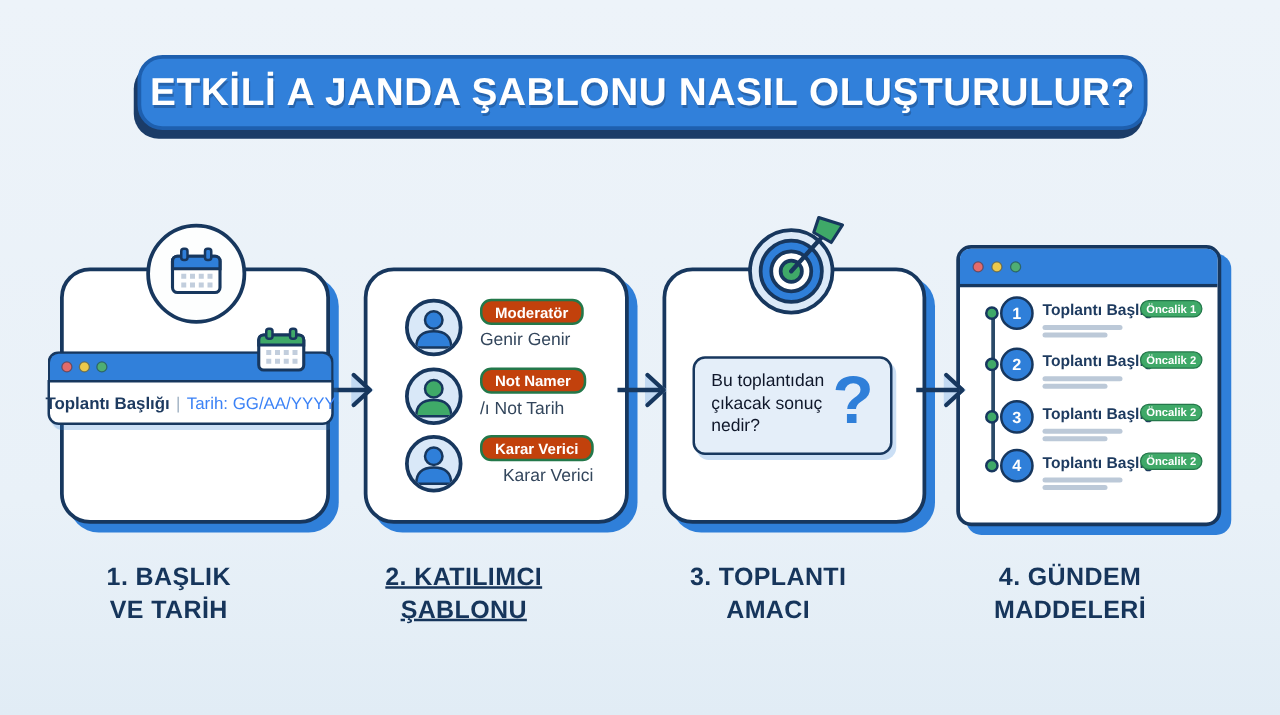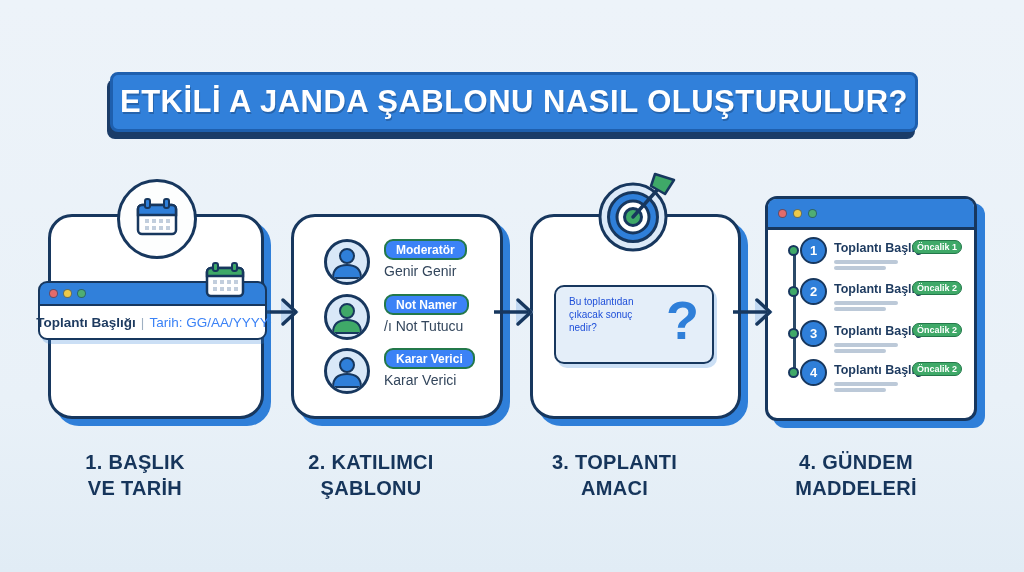--- a/index.html
+++ b/index.html
@@ -1,22 +1,22 @@
 <!DOCTYPE html>
 <html><head>
 <meta charset="utf-8">
 <style>
   html,body{margin:0;padding:0;}
   body{width:1024px;height:572px;font-family:"Liberation Sans",sans-serif;overflow:hidden;}
   .stage{position:relative;width:1024px;height:572px;
          background:linear-gradient(180deg,#edf3f9 0%,#e9f1f8 70%,#e1ecf5 100%);}
 
   
-  .banner{position:absolute;left:110px;top:72px;width:802px;height:54px;
-          background:#3180da;border:3px solid #1e5fae;border-radius:8px;
+  .banner{position:absolute;left:110px;top:44px;width:802px;height:54px;
+          background:#3180da;border:3px solid #1e5fae;border-radius:20px;
           box-shadow:-3px 7px 0 #1b3c68;display:flex;align-items:center;justify-content:center;}
   .banner span{color:#fff;font-size:31px;font-weight:700;letter-spacing:.5px;
                text-shadow:1px 2px 0 rgba(20,50,90,.35);white-space:nowrap;}
 
   
   .card{position:absolute;top:214px;height:199px;background:#fff;
         border:3.5px solid #17375e;border-radius:24px;box-shadow:7px 7px 0 #2f7fd9;}
   .card1{left:48px;width:210px;}
   .card2{left:291px;width:206px;}
   .card3{left:530px;width:205px;}
@@ -33,32 +33,32 @@
   .dot{width:9px;height:9px;border-radius:50%;border:1.5px solid rgba(23,55,94,.6);box-sizing:border-box;}
   .dot-red{background:#e36b6b;} .dot-yellow{background:#ecc94b;} .dot-green{background:#4fae73;}
   .mb-body{height:32px;background:#fff;border:2.5px solid #17375e;border-radius:0 0 9px 9px;
            display:flex;align-items:center;justify-content:center;gap:5px;font-size:13.5px;white-space:nowrap;}
   .mb-title{font-weight:700;color:#1d3a5f;}
   .mb-sep{color:#9fb0c2;} .mb-date{color:#3b82f6;}
   .green-cal{position:absolute;left:204px;top:260px;z-index:5;}
 
   
   .p-row{position:absolute;left:30px;display:flex;align-items:flex-start;gap:14px;}
-  .p-row.r1{top:22px;} .p-row.r2{top:77px;} .p-row.r3{top:131px;}
+  .p-row.r1{top:22px;} .p-row.r2{top:77px;} .p-row.r3{top:131px;text-align:right;}
   .avatar{width:46px;height:46px;border-radius:50%;background:#d9e8f8;border:3px solid #17375e;
           box-sizing:border-box;overflow:hidden;flex:0 0 auto;}
-  .badge{display:inline-block;padding:1.5px 10px;background:#3b82f6;border:2px solid #23784a;
+  .badge{display:inline-block;padding:1.5px 10px;background:#c2410c;border:2px solid #23784a;
          border-radius:9px;color:#fff;font-size:12px;font-weight:700;white-space:nowrap;}
   .p-name{margin-top:3px;font-size:14px;color:#33465c;white-space:nowrap;}
 
   
   .q-box{position:absolute;left:21px;top:68px;width:160px;height:79px;background:#e4eef9;
          border:2.5px solid #17375e;border-radius:10px;box-sizing:border-box;padding:9px 0 0 13px;
          box-shadow:3px 4px 0 rgba(47,127,217,.25);}
-  .q-text{font-size:10px;line-height:1.28;color:#1d4ed8;}
+  .q-text{font-size:14px;line-height:1.28;color:#0f172a;}
   .q-mark{position:absolute;right:13px;top:2px;font-size:54px;font-weight:700;color:#2f7fd9;}
   .target-wrap{position:absolute;left:60px;top:-46px;z-index:3;}
 
   
   .window{position:absolute;left:765px;top:196px;width:212px;height:225px;background:#fff;
           border:3.5px solid #17375e;border-radius:12px;box-shadow:8px 7px 0 #2f7fd9;box-sizing:border-box;}
   .win-head{height:28px;background:#3180da;border-bottom:3px solid #17375e;border-radius:8px 8px 0 0;
             display:flex;align-items:center;padding-left:10px;gap:6px;}
   .timeline{position:absolute;left:25px;top:48px;width:3px;height:127px;background:#2b4a68;border-radius:2px;}
   .t-dot{position:absolute;left:20px;width:11px;height:11px;border-radius:50%;background:#3fa968;
@@ -73,21 +73,21 @@
   .a-line{position:absolute;left:66px;height:3.5px;background:#bcc9d8;border-radius:2px;}
   .a-line.l1{top:23px;width:64px;} .a-line.l2{top:29px;width:52px;}
 
   
   .arrow{position:absolute;top:294px;width:44px;height:36px;}
   .ar1{left:259px;} .ar2{left:494px;} .ar3{left:733px;}
 
   
   .step-label{position:absolute;top:449px;text-align:center;color:#16355b;font-size:20px;
               font-weight:700;line-height:26px;letter-spacing:.3px;}
-  .sl1{left:30px;width:210px;} .sl2{left:268px;width:206px;}
+  .sl1{left:30px;width:210px;} .sl2{left:268px;width:206px;text-decoration:underline;}
   .sl3{left:512px;width:205px;} .sl4{left:750px;width:212px;}
 </style>
 </head>
 <body>
 
 <div class="stage">
 
   <div class="banner">
     <span>ETKİLİ A JANDA ŞABLONU NASIL OLUŞTURULUR?</span>
   </div>
@@ -161,21 +161,21 @@
     </div>
     <div class="p-row r2">
       <div class="avatar">
         <svg width="40" height="40" viewBox="0 0 40 40">
           <circle cx="20" cy="14" r="7" fill="#3fa968" stroke="#17375e" stroke-width="2"></circle>
           <path d="M6,36 Q6,23 20,23 Q34,23 34,36 Z" fill="#3fa968" stroke="#17375e" stroke-width="2"></path>
         </svg>
       </div>
       <div>
         <span class="badge">Not Namer</span>
-        <div class="p-name">/ı Not Tutucu</div>
+        <div class="p-name">/ı Not Tarih</div>
       </div>
     </div>
     <div class="p-row r3">
       <div class="avatar">
         <svg width="40" height="40" viewBox="0 0 40 40">
           <circle cx="20" cy="14" r="7" fill="#2f7fd9" stroke="#17375e" stroke-width="2"></circle>
           <path d="M6,36 Q6,23 20,23 Q34,23 34,36 Z" fill="#2f7fd9" stroke="#17375e" stroke-width="2"></path>
         </svg>
       </div>
       <div>

